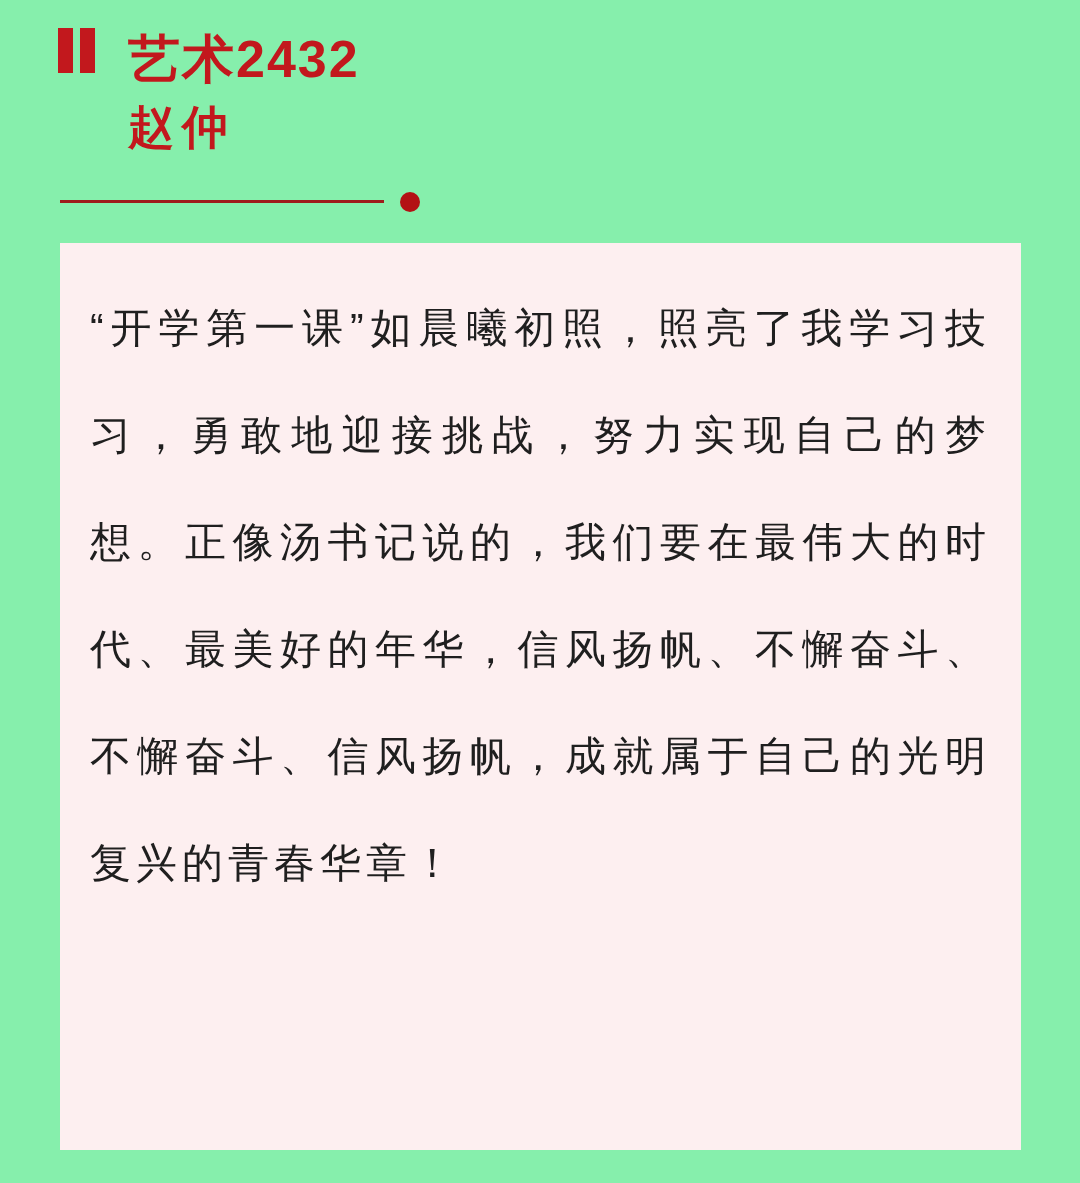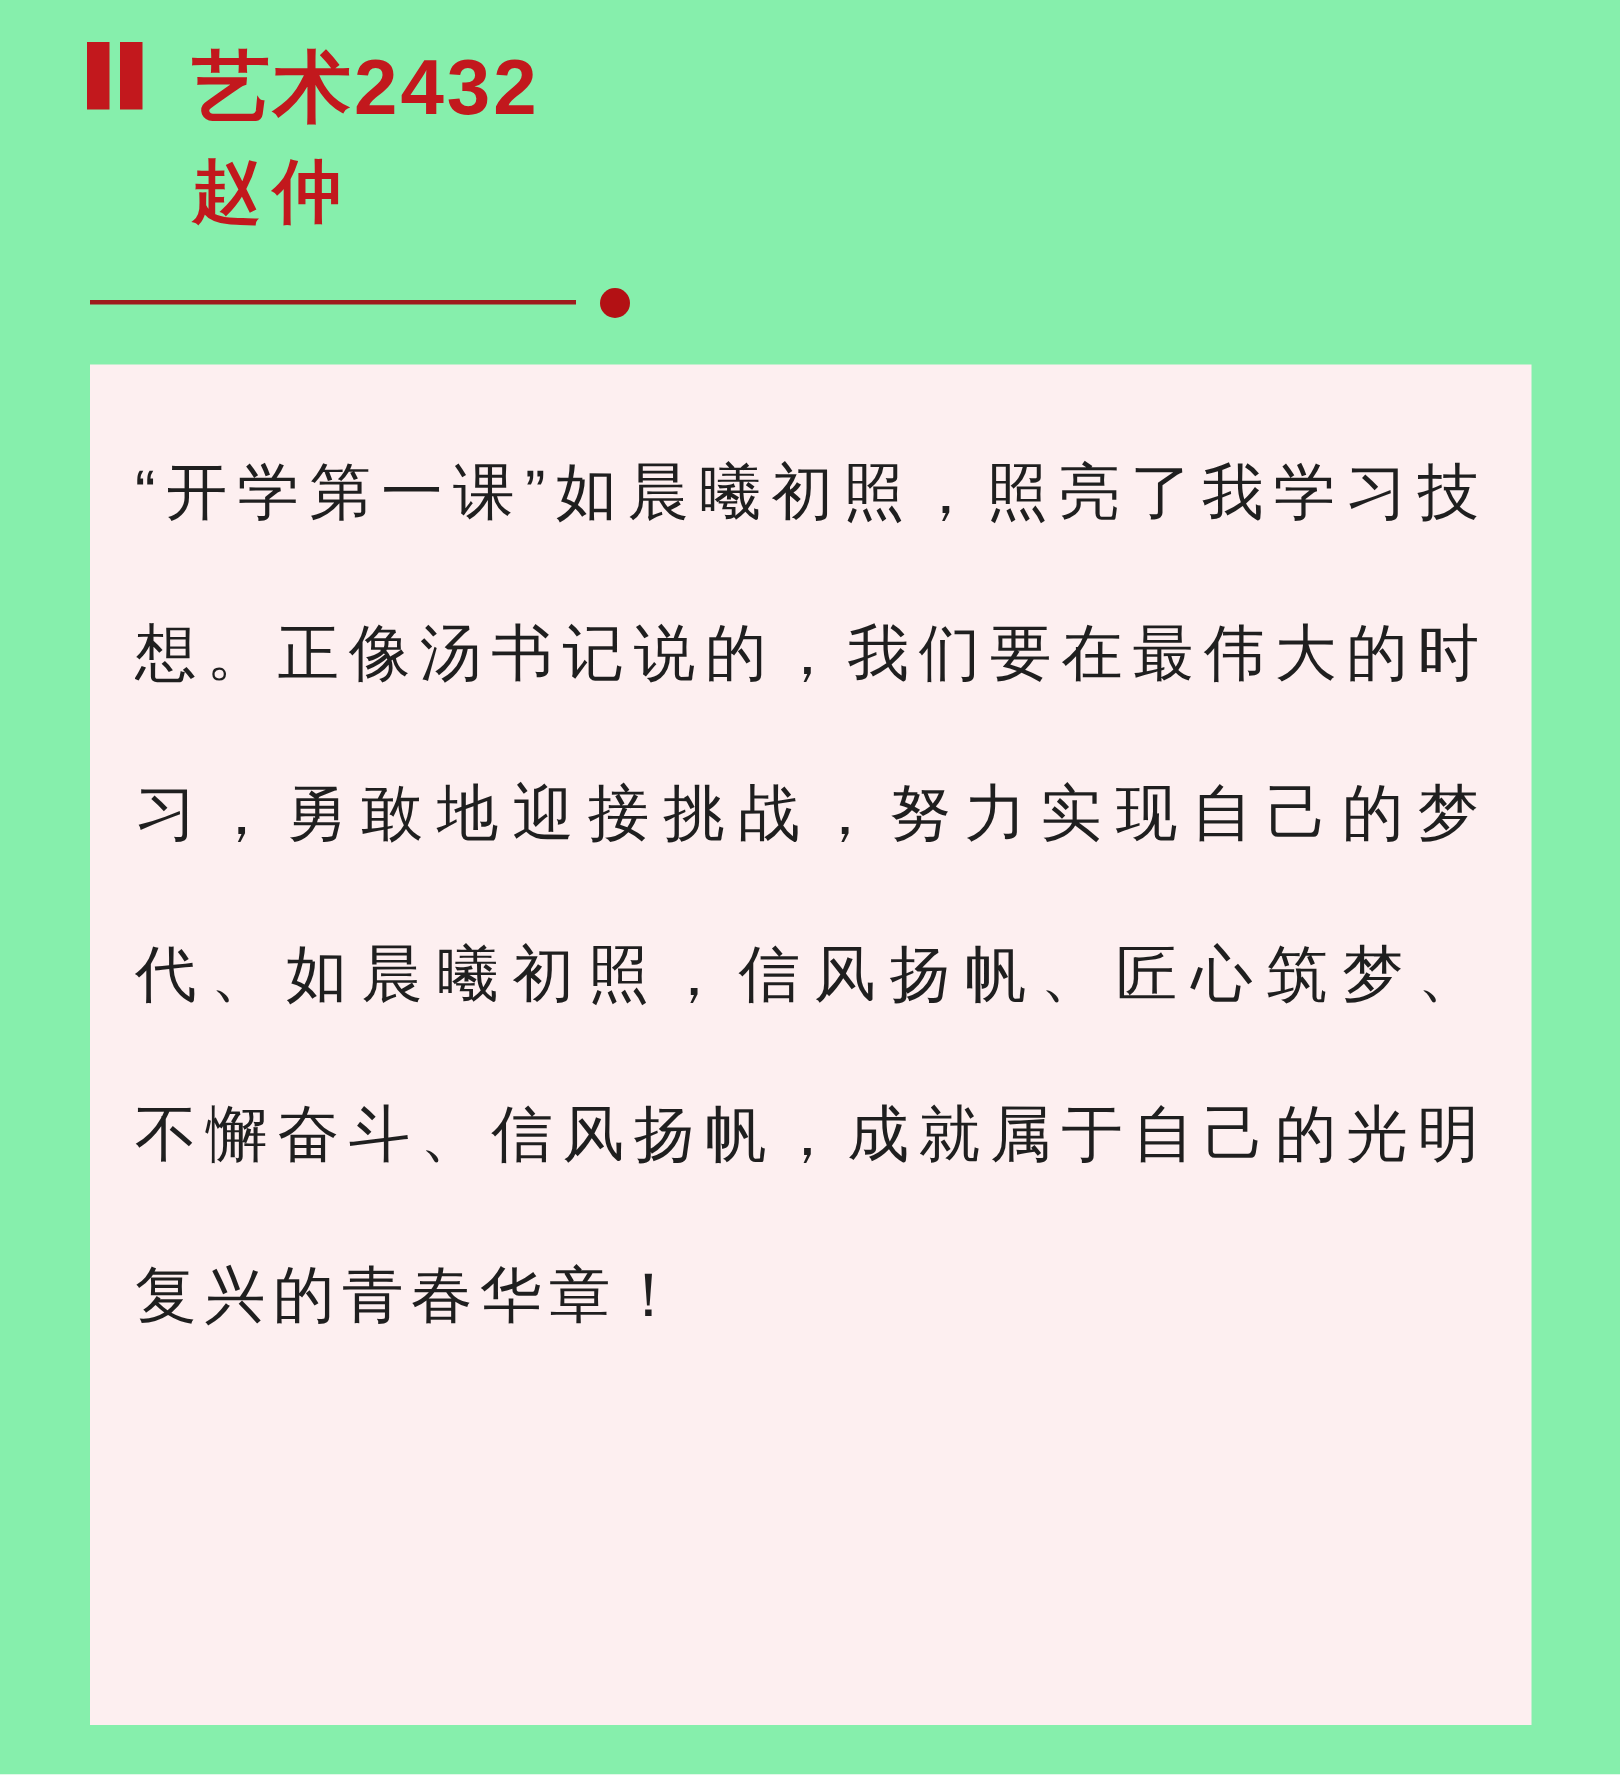--- a/index.html
+++ b/index.html
@@ -109,20 +109,20 @@
 
   <h1 class="class-title">艺术2432</h1>
 
   <h2 class="student-name">赵仲</h2>
 
   <div class="divider-line"></div>
   <div class="divider-dot"></div>
 
   <div class="text-panel">
     <div class="bodyline">“开学第一课”如晨曦初照，照亮了我学习技</div>
+    <div class="bodyline">习，勇敢地迎接挑战，努力实现自己的梦</div>
     <div class="bodyline">想。正像汤书记说的，我们要在最伟大的时</div>
-    <div class="bodyline">习，勇敢地迎接挑战，努力实现自己的梦</div>
-    <div class="bodyline">代、如晨曦初照，信风扬帆、匠心筑梦、</div>
+    <div class="bodyline">代、最美好的年华，信风扬帆、不懈奋斗、</div>
     <div class="bodyline">不懈奋斗、信风扬帆，成就属于自己的光明</div>
     <div class="bodyline lastline">复兴的青春华章！</div>
   </div>
 
 </div>
 
 </body></html>

